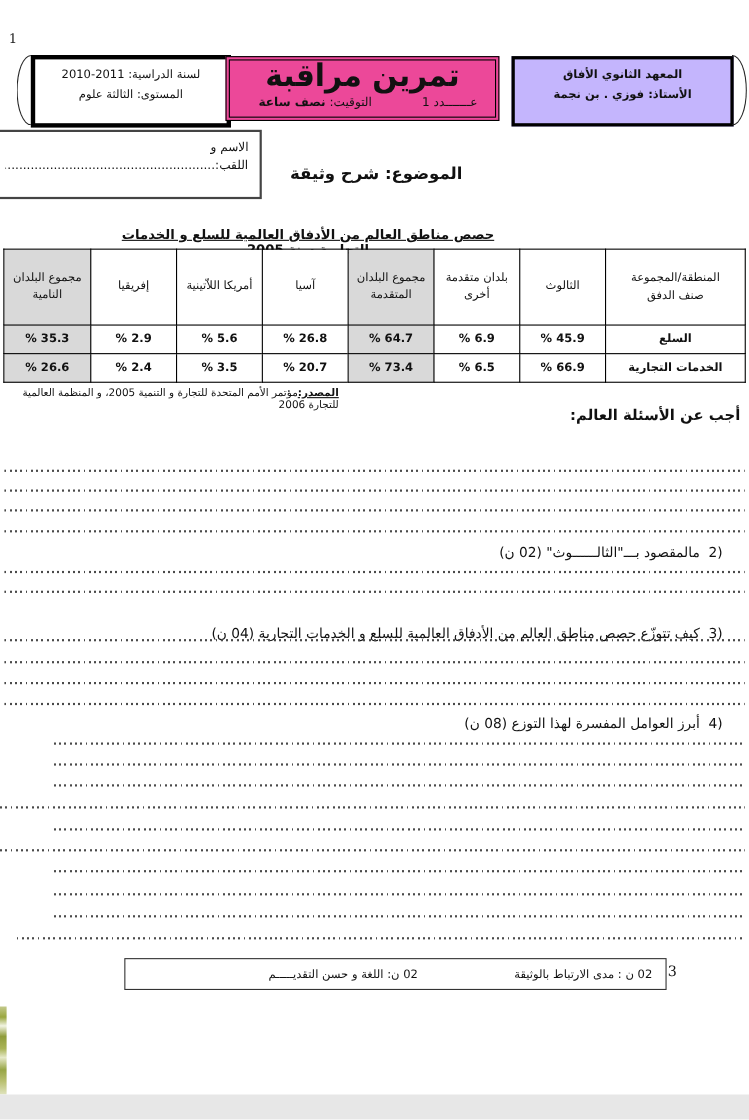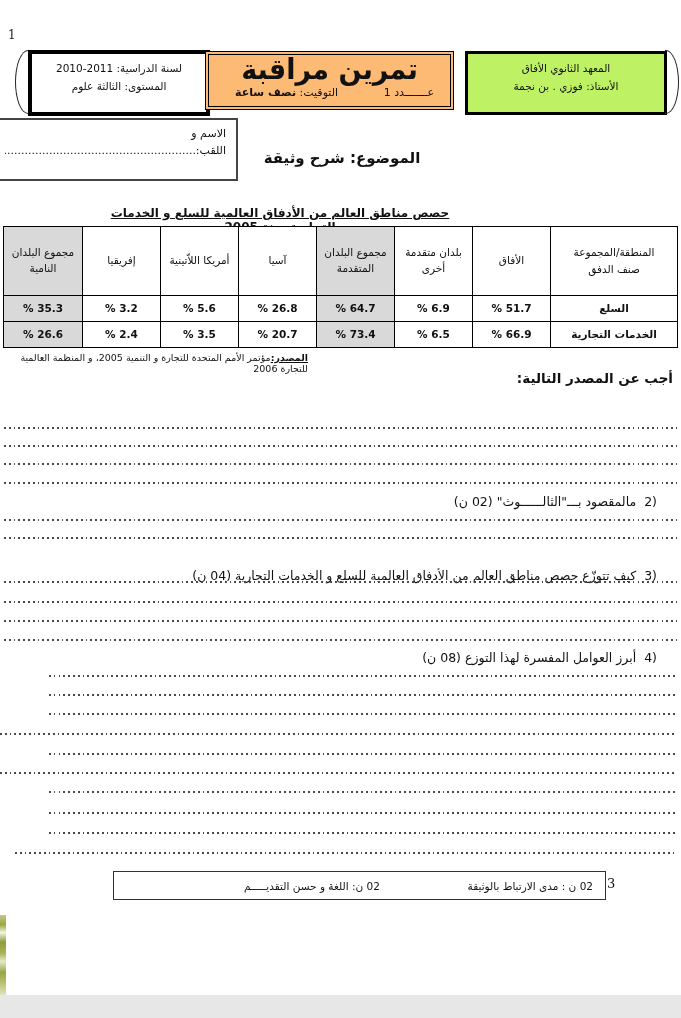--- a/index.html
+++ b/index.html
@@ -5,24 +5,24 @@
   html,body{margin:0;padding:0;background:#fff;}
   .page{position:relative;width:681px;height:1018px;background:#ffffff;overflow:hidden;
         font-family:"DejaVu Sans",sans-serif;color:#111;}
   .abs{position:absolute;}
   .rtl{direction:rtl;unicode-bidi:embed;}
 
   
   .corner-num{font-family:"DejaVu Serif",serif;font-size:12px;color:#222;}
 
   
-  .box-thick{border:3px solid #000;background:#bef264;}
+  .box-thick{border:3px solid #000;background:#c4b5fd;font-weight:bold;}
   .box-thicker{border:4px solid #000;background:#fff;}
   .hdr-text{font-size:10.5px;line-height:1.75;text-align:center;}
-  .center-box-outer{border:1.5px solid #000;background:#fdba74;}
+  .center-box-outer{border:1.5px solid #000;background:#ec4899;}
   .center-box-inner{position:absolute;inset:2px;border:1px solid #000;}
   .exam-title{font-size:27px;font-weight:bold;text-align:center;line-height:1.05;margin-top:1px;
               transform:scaleY(1.05);}
   .exam-sub{display:flex;justify-content:space-between;font-size:11px;padding:0 16px 0 26px;margin-top:2px;}
   .bracket-r{border:1.5px solid #222;border-left:none;border-radius:0 14px 14px 0 / 0 34px 34px 0;}
   .bracket-l{border:1.5px solid #222;border-right:none;border-radius:14px 0 0 14px / 34px 0 0 34px;}
 
   
   .madda-box{border:1.5px solid #555;border-right-width:3px;border-bottom-width:2px;font-size:11px;line-height:1.9;}
   .name-box{border:2px solid #444;font-size:11px;line-height:1.5;}
@@ -125,56 +125,56 @@
         <col style="width:78px;">
         <col style="width:78px;">
         <col style="width:79px;">
     </colgroup>
     <tbody>
         <tr class="hdr">
       <td class="corner-cell">
         <div>المنطقة/المجموعة</div>
         <div>صنف الدفق</div>
       </td>
-      <td>الأفاق</td>
+      <td>الثالوث</td>
       <td>بلدان متقدمة أخرى</td>
       <td class="gray">مجموع البلدان المتقدمة</td>
       <td>آسيا</td>
       <td>أمريكا اللاّتينية</td>
       <td>إفريقيا</td>
       <td class="gray">مجموع البلدان النامية</td>
     </tr>
     <tr class="data">
       <td class="rowlabel">السلع</td>
-      <td class="val">% 51.7</td>
+      <td class="val">% 45.9</td>
       <td class="val">% 6.9</td>
       <td class="val gray">% 64.7</td>
       <td class="val">% 26.8</td>
       <td class="val">% 5.6</td>
-      <td class="val">% 3.2</td>
+      <td class="val">% 2.9</td>
       <td class="val gray">% 35.3</td>
     </tr>
     <tr class="data">
       <td class="rowlabel">الخدمات التجارية</td>
       <td class="val">% 66.9</td>
       <td class="val">% 6.5</td>
       <td class="val gray">% 73.4</td>
       <td class="val">% 20.7</td>
       <td class="val">% 3.5</td>
       <td class="val">% 2.4</td>
       <td class="val gray">% 26.6</td>
     </tr>
   </tbody>
     </table>
 
   <div class="abs source-line rtl" style="left:6px;top:352px;width:302px;">
     <span class="source-label">المصدر:</span><span>مؤتمر الأمم المتحدة للتجارة و التنمية 2005، و المنظمة العالمية للتجارة 2006</span>
   </div>
 
-  <div class="abs q-intro rtl" style="right:8px;top:370px;width:300px;">أجب عن المصدر التالية:</div>
+  <div class="abs q-intro rtl" style="right:8px;top:370px;width:300px;">أجب عن الأسئلة العالم:</div>
 
 
   <div class="dotline" style="left:4px;top:427px;width:673px;"></div>
   <div class="dotline" style="left:4px;top:445px;width:673px;"></div>
   <div class="dotline" style="left:4px;top:463px;width:673px;"></div>
   <div class="dotline" style="left:4px;top:482px;width:673px;"></div>
 
   <div class="abs q-line rtl" style="right:24px;top:494px;width:600px;">
     <span class="qnum">2)</span>
     <span>مالمقصود بـــ"الثالــــــوث" (02 ن)</span>

